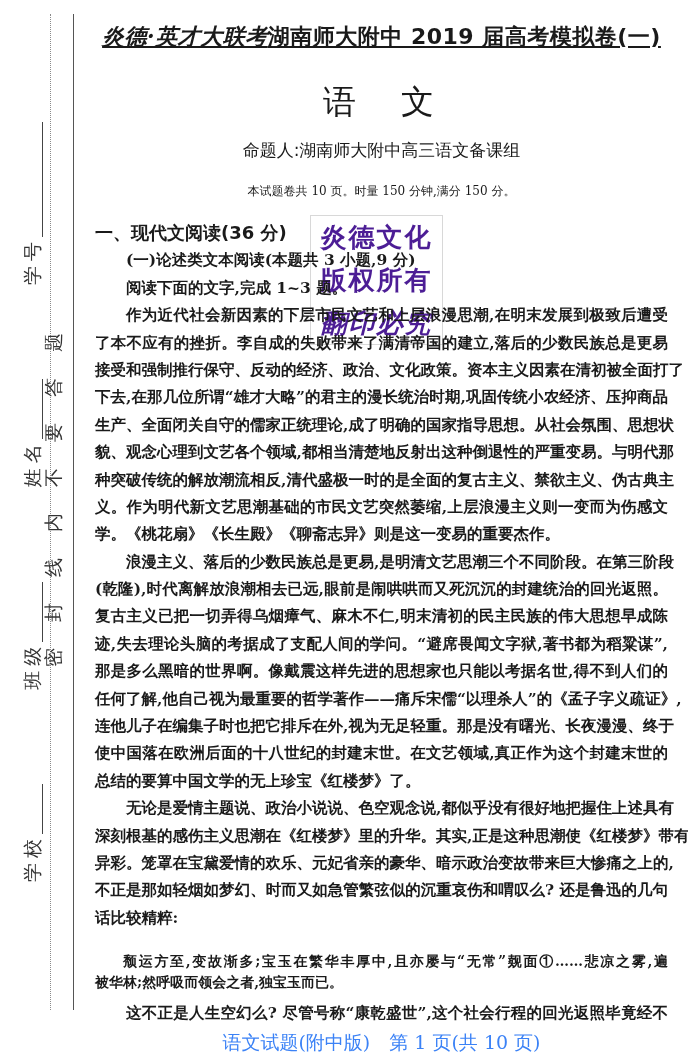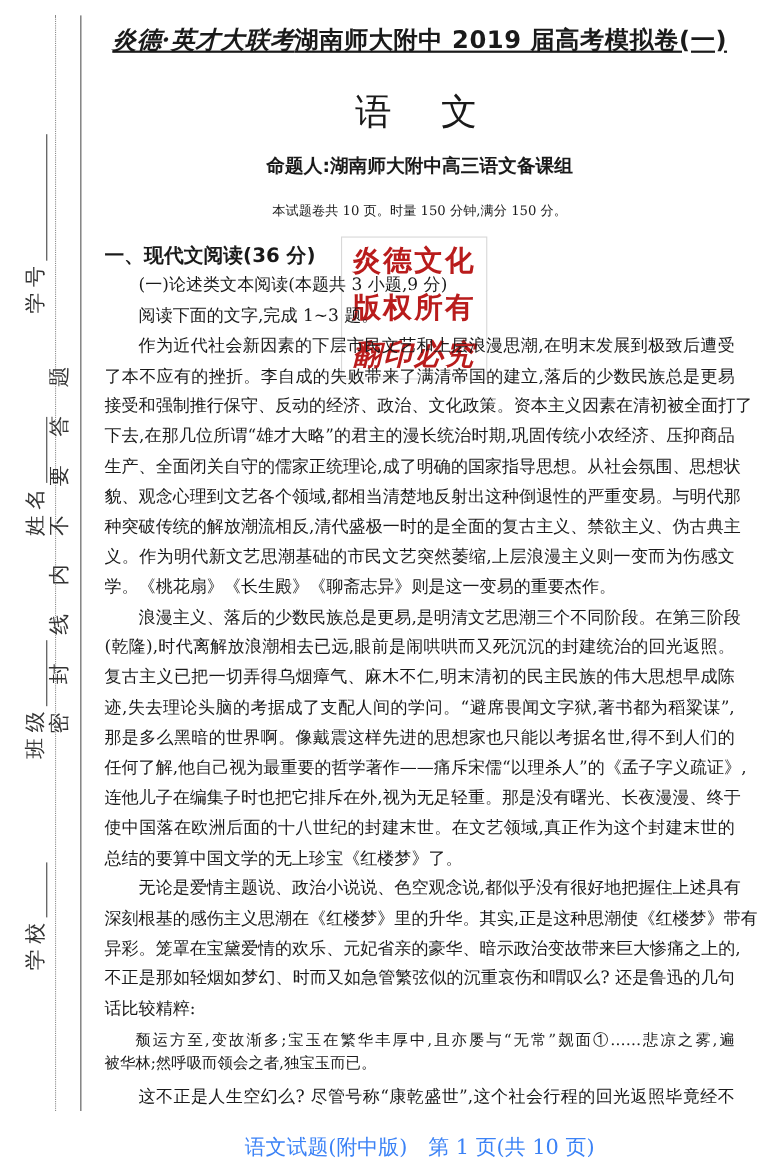--- a/index.html
+++ b/index.html
@@ -26,47 +26,47 @@
     transform:rotate(-90deg); text-align:center; font-size:19px; color:#333;
     letter-spacing:26px; padding-left:26px; box-sizing:border-box; white-space:nowrap;
   }
   
   .watermark {
     position:absolute; left:310px; top:215px; width:133px; height:130px;
     border:1px solid #d8d8d8; box-sizing:border-box; display:flex; flex-direction:column;
     justify-content:space-between; padding:7px 0; z-index:0;
   }
   .wline {
-    text-align:center; font-size:26px; line-height:28px; color:#b91c1c; font-weight:bold;
+    text-align:center; font-size:26px; line-height:28px; color:#4c1d95; font-weight:bold;
     letter-spacing:2px; font-family:"DejaVu Sans","Liberation Sans",sans-serif; white-space:nowrap;
   }
   .wline.script { font-style:italic; font-family:"DejaVu Serif","Liberation Serif",serif; }
   
   .hblock { position:absolute; left:95px; width:573px; text-align:center; z-index:1; }
   .title { top:22px; font-size:22px; font-weight:bold; white-space:nowrap;
            font-family:"DejaVu Sans","Liberation Sans",sans-serif; letter-spacing:0.5px;text-decoration:underline; }
   .brand { font-family:"DejaVu Serif","Liberation Serif",serif; font-style:italic; font-weight:900; }
   .subject { top:80px; font-size:33px; font-weight:normal; letter-spacing:6px;
              font-family:"DejaVu Sans","Liberation Sans",sans-serif; }
-  .setter { top:139px; font-size:17px; font-weight:bold;
+  .setter { top:139px; font-size:17px; font-weight:normal;
             font-family:"DejaVu Sans","Liberation Sans",sans-serif; }
   .meta { top:183px; font-size:12px; }
   
   .bodytext { position:absolute; left:95px; top:219px; width:573px; z-index:1; }
   .bline {
     height:27.4px; line-height:27.4px; font-size:15.5px;
     text-align:justify; text-align-last:justify; text-justify:inter-character;
-    white-space:nowrap; overflow:visible;
+    white-space:nowrap; overflow:visible;font-weight:bold;
   }
   .bline.end { text-align:left; text-align-last:left; }
   .bline.ind { text-indent:2em; }
   .bline.bold { font-weight:bold; font-size:18px;
                 font-family:"DejaVu Sans","Liberation Sans",sans-serif; }
   .bline.quote { height:21px; line-height:21px; font-size:14px; }
-  .bline.mt { margin-top:5px; }
+  .bline.mt { margin-top:20px; }
   .bline.mt2 { margin-top:6px; }
   
   .footer { position:absolute; left:95px; top:1030px; width:573px; text-align:center;
             font-size:19px; color:#3b82f6; }
 </style>
 </head>
 <body>
 
 <div class="page">
 

